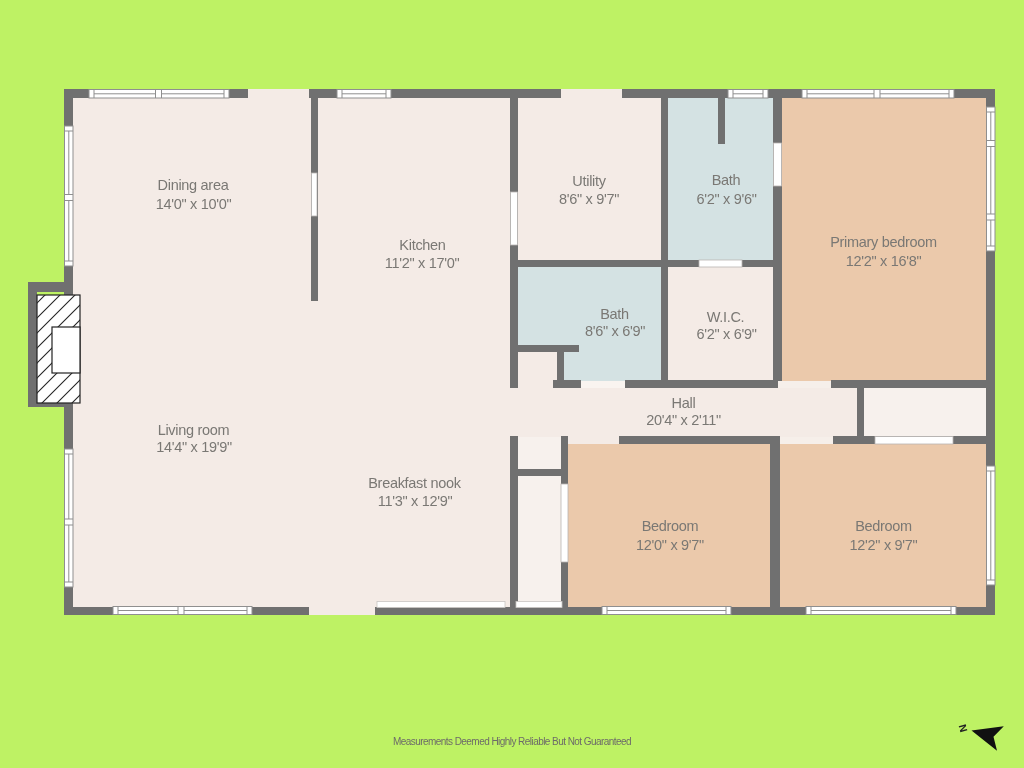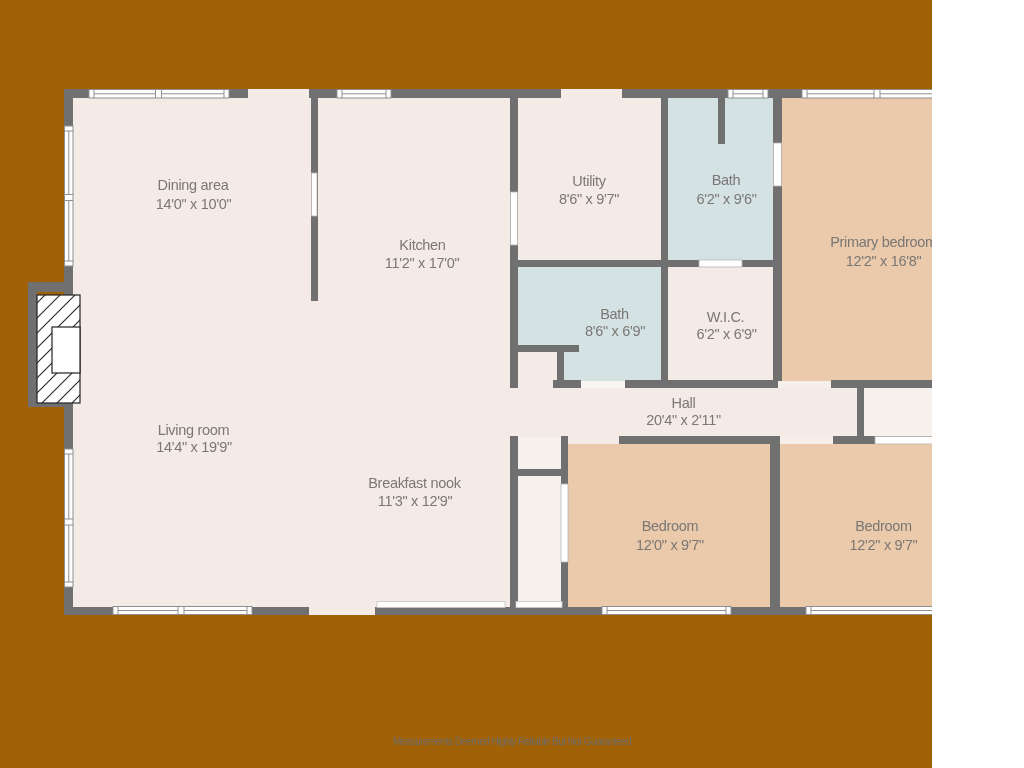--- a/index.html
+++ b/index.html
@@ -1,16 +1,16 @@
 <!DOCTYPE html>
 <html><head>
 <meta charset="utf-8">
 <style>
 html,body{margin:0;padding:0;background:#fff;}
-#page{position:relative;width:932px;height:768px;background:#a16207;overflow:hidden;}
+#page{position:relative;width:1024px;height:768px;background:#bef264;overflow:hidden;}
 svg{display:block;}
 text{font-family:"Liberation Sans",sans-serif;fill:#7a7874;}
 .nm{font-size:14.5px;letter-spacing:-0.3px;}
 .dm{font-size:14.5px;letter-spacing:-0.3px;}
 </style>
 </head>
 <body>
 <div id="page">
 <svg width="1024" height="768" viewBox="0 0 1024 768">
 

